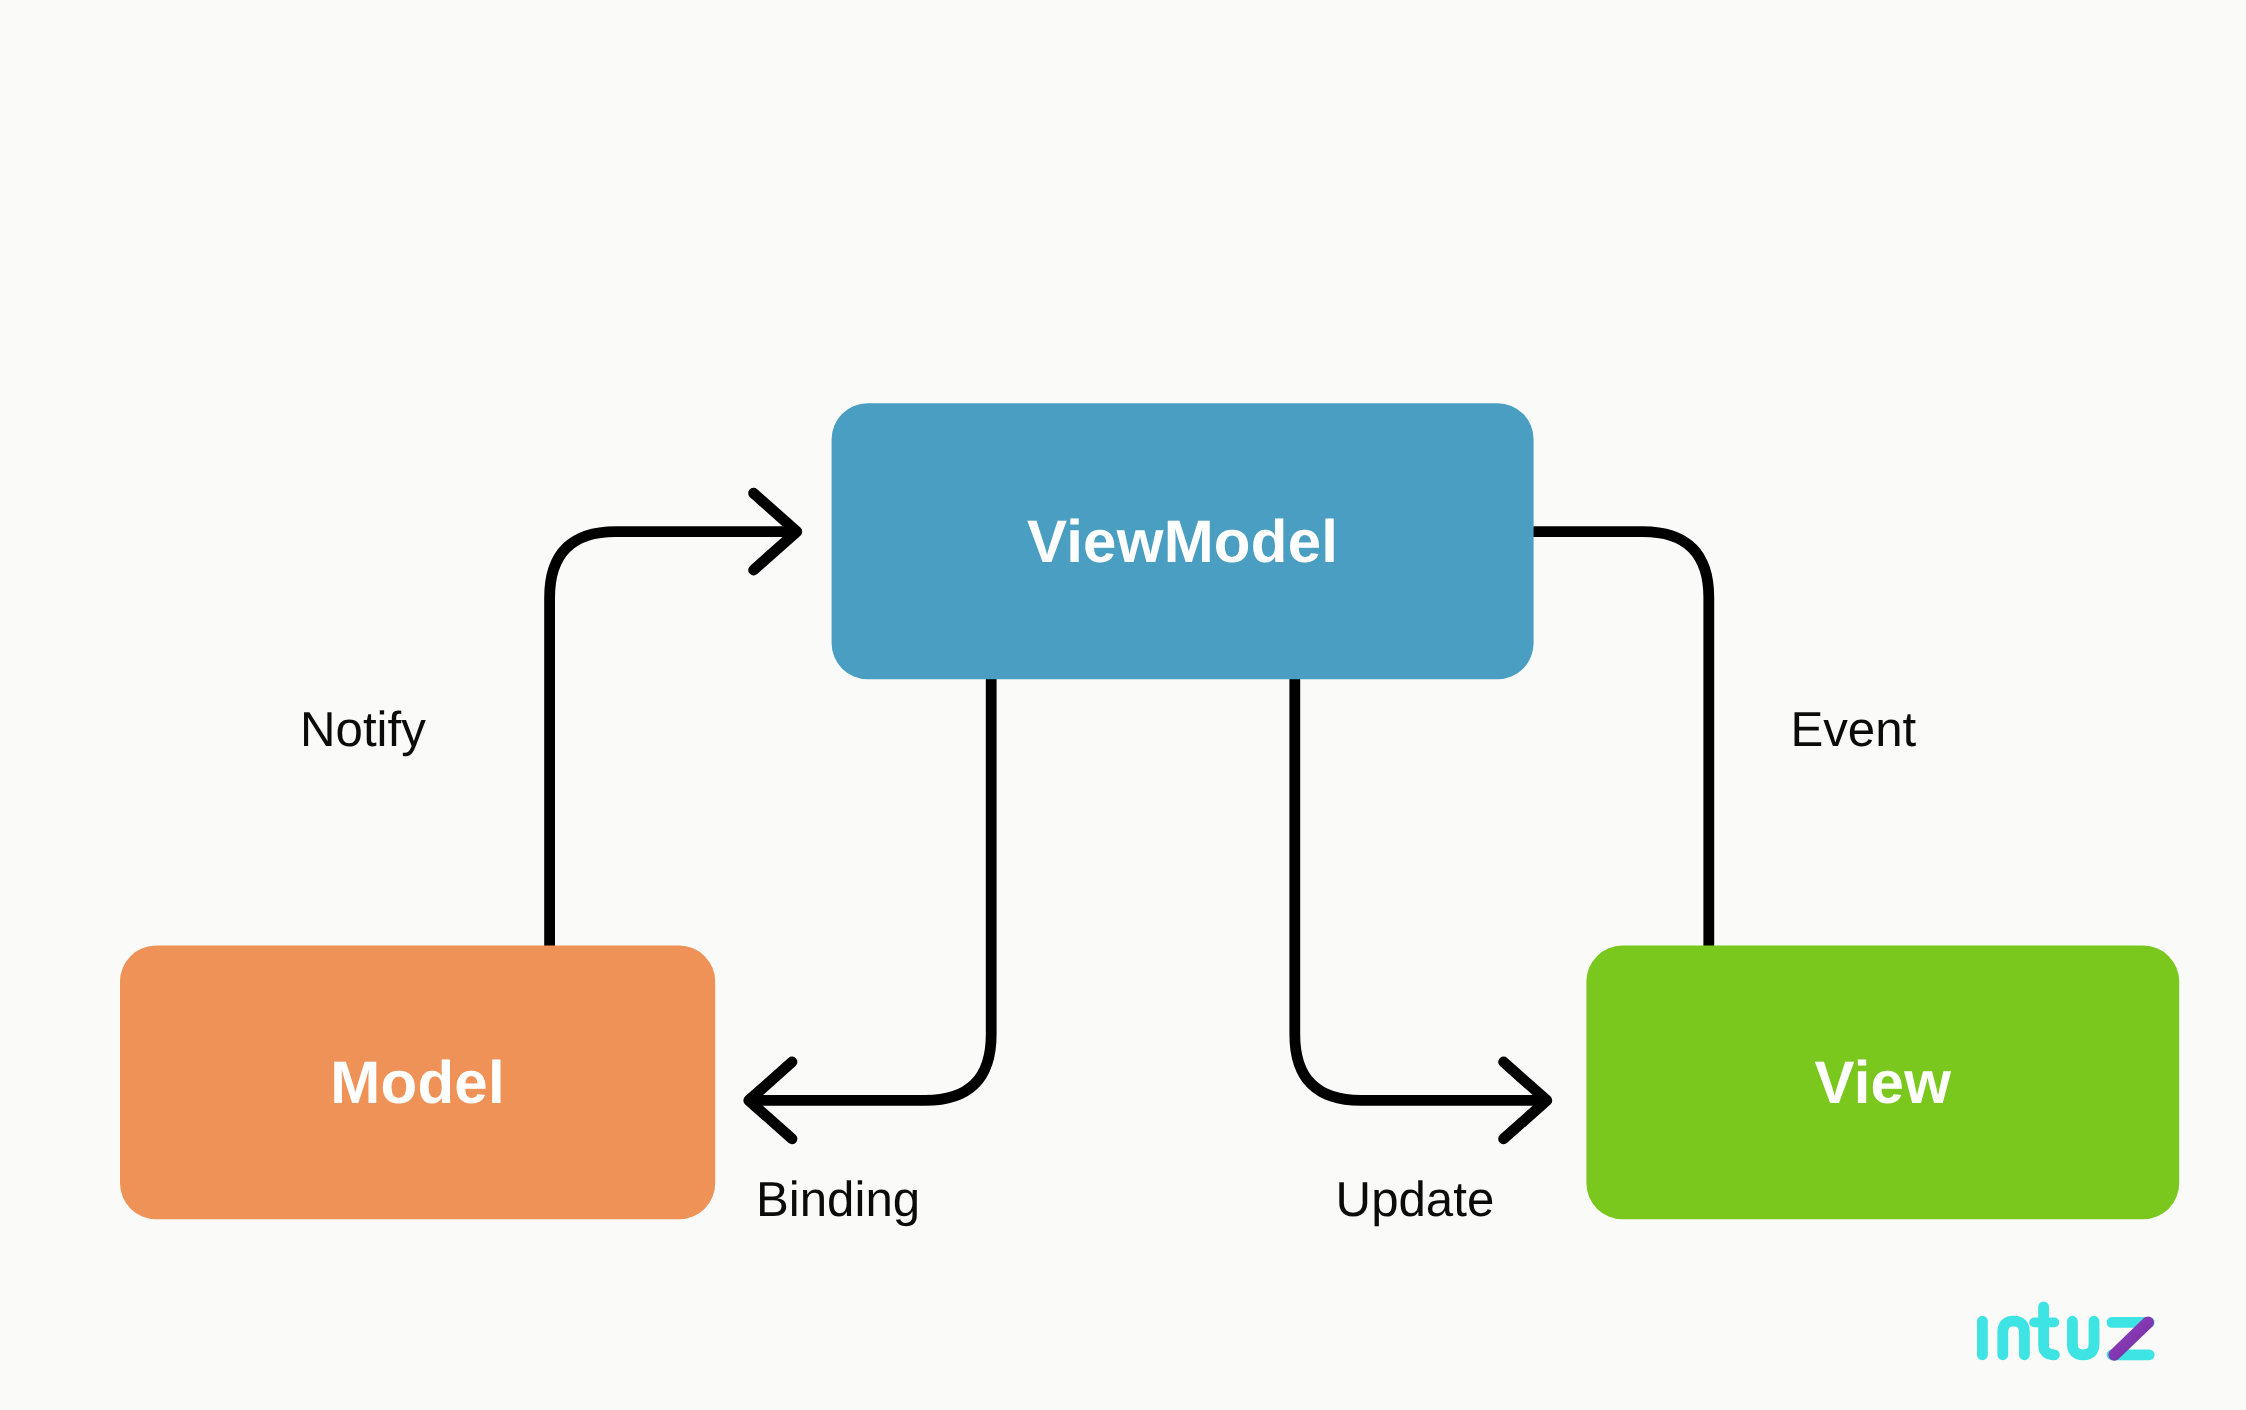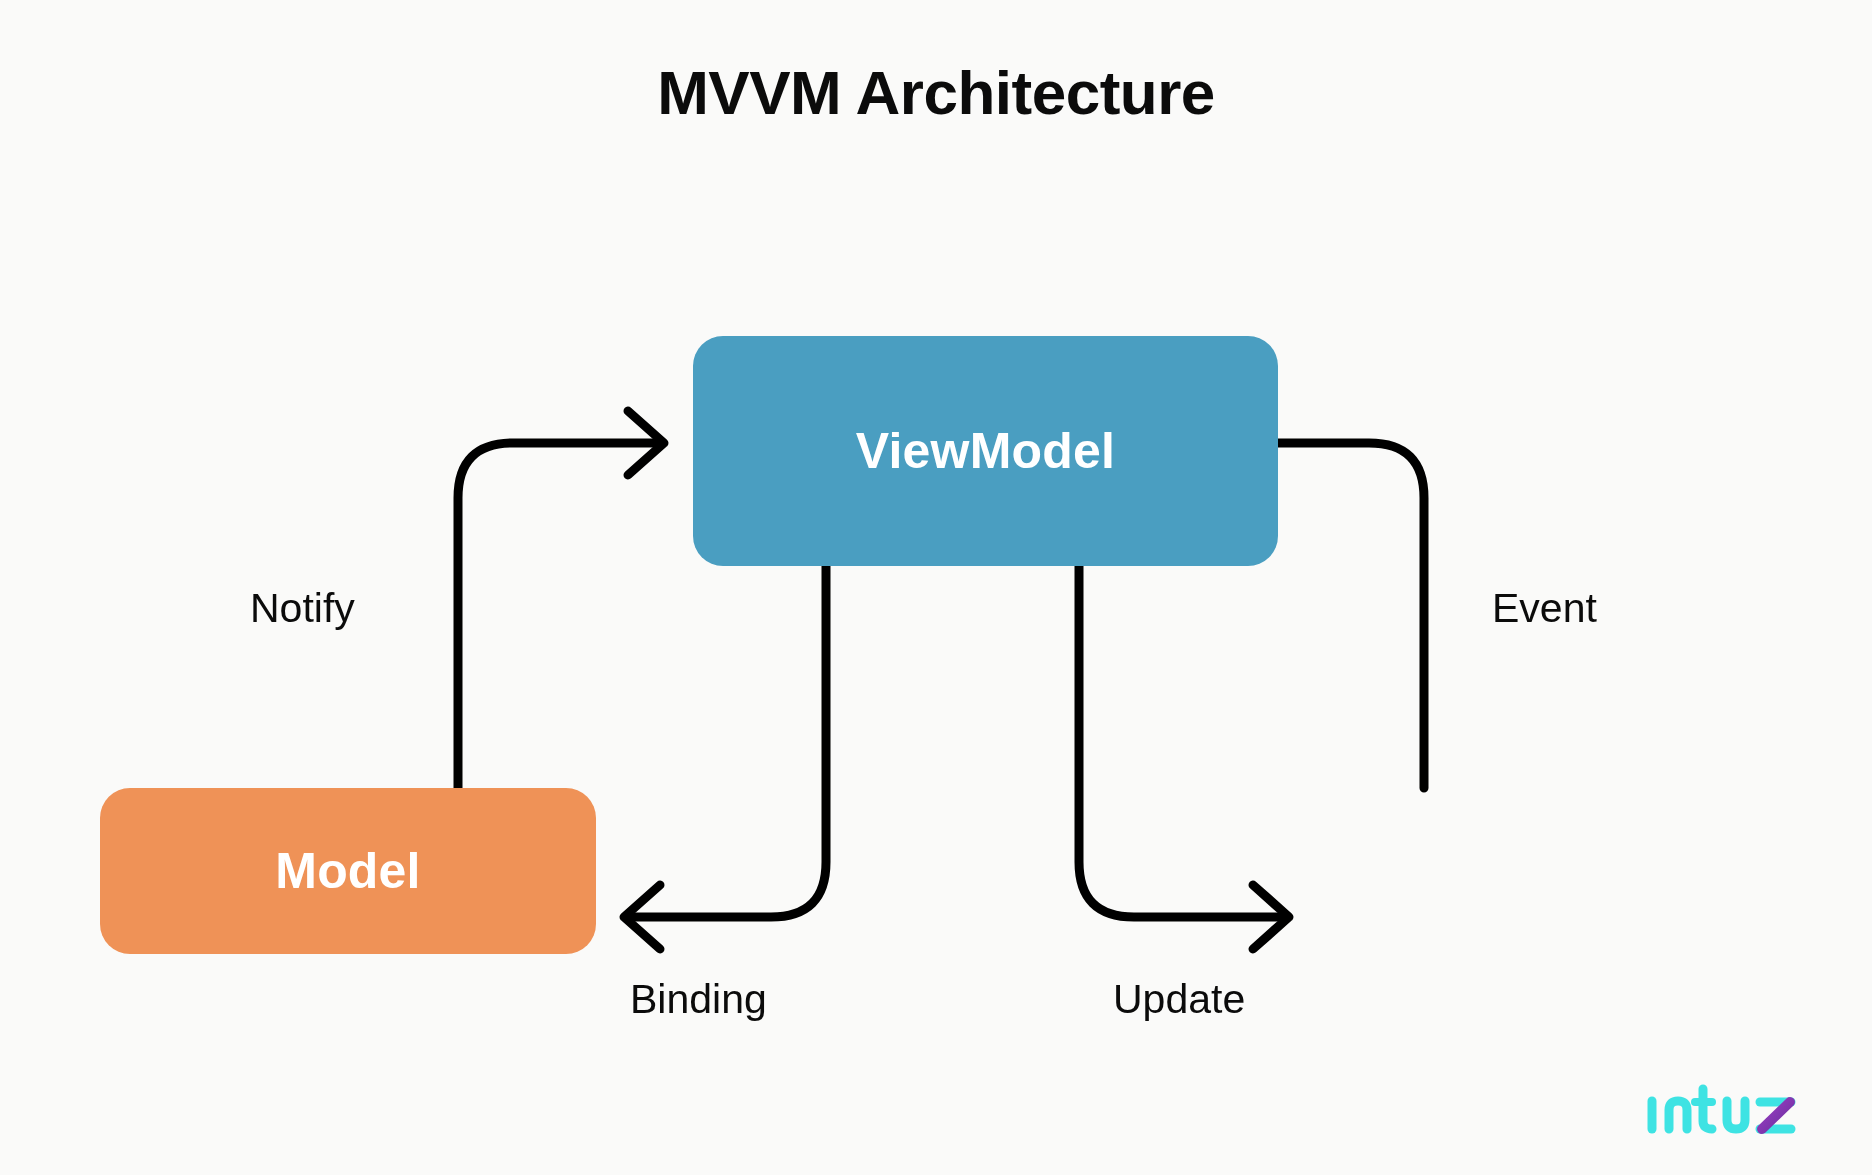--- a/index.html
+++ b/index.html
@@ -51,21 +51,21 @@
   #node-viewmodel {
     left: 693px;
     top: 336px;
     width: 585px;
     height: 230px;
   }
   #node-model {
     left: 100px;
     top: 788px;
     width: 496px;
-    height: 166px;
+    height: 228px;
   }
   #node-view {
     left: 1322px;
     top: 788px;
     width: 494px;
     height: 228px;
   }
 
   
   #arrow-layer {
@@ -106,21 +106,20 @@
     top: 1083px;
     width: 160px;
     height: 58px;
   }
 </style>
 </head>
 <body>
 
 <div id="stage">
 
-  <div class="diagram-title">MVVM Architecture</div>
 
   <svg id="arrow-layer" viewBox="0 0 1872 1175" xmlns="http://www.w3.org/2000/svg">
 
     <g>
       <path d="M 458 788 L 458 498 Q 458 443 513 443 L 660 443"></path>
       <path d="M 628 411 L 664 443 L 628 475"></path>
     </g>
 
     <g>
       <path d="M 1424 788 L 1424 498 Q 1424 443 1369 443 L 1224 443"></path>
@@ -139,20 +138,23 @@
   </svg>
 
   <div class="node" id="node-viewmodel" style="background:#4a9ec1;">
     <span class="node-label">ViewModel</span>
   </div>
 
   <div class="node" id="node-model" style="background:#ef9257;">
     <span class="node-label">Model</span>
   </div>
 
+  <div class="node" id="node-view" style="background:#7ac81e;">
+    <span class="node-label">View</span>
+  </div>
 
   <div class="edge-label" id="label-notify">Notify</div>
 
   <div class="edge-label" id="label-event">Event</div>
 
   <div class="edge-label" id="label-update">Binding</div>
 
   <div class="edge-label" id="label-binding">Update</div>
 
   <svg id="brand-logo" viewBox="0 0 160 58" xmlns="http://www.w3.org/2000/svg">

